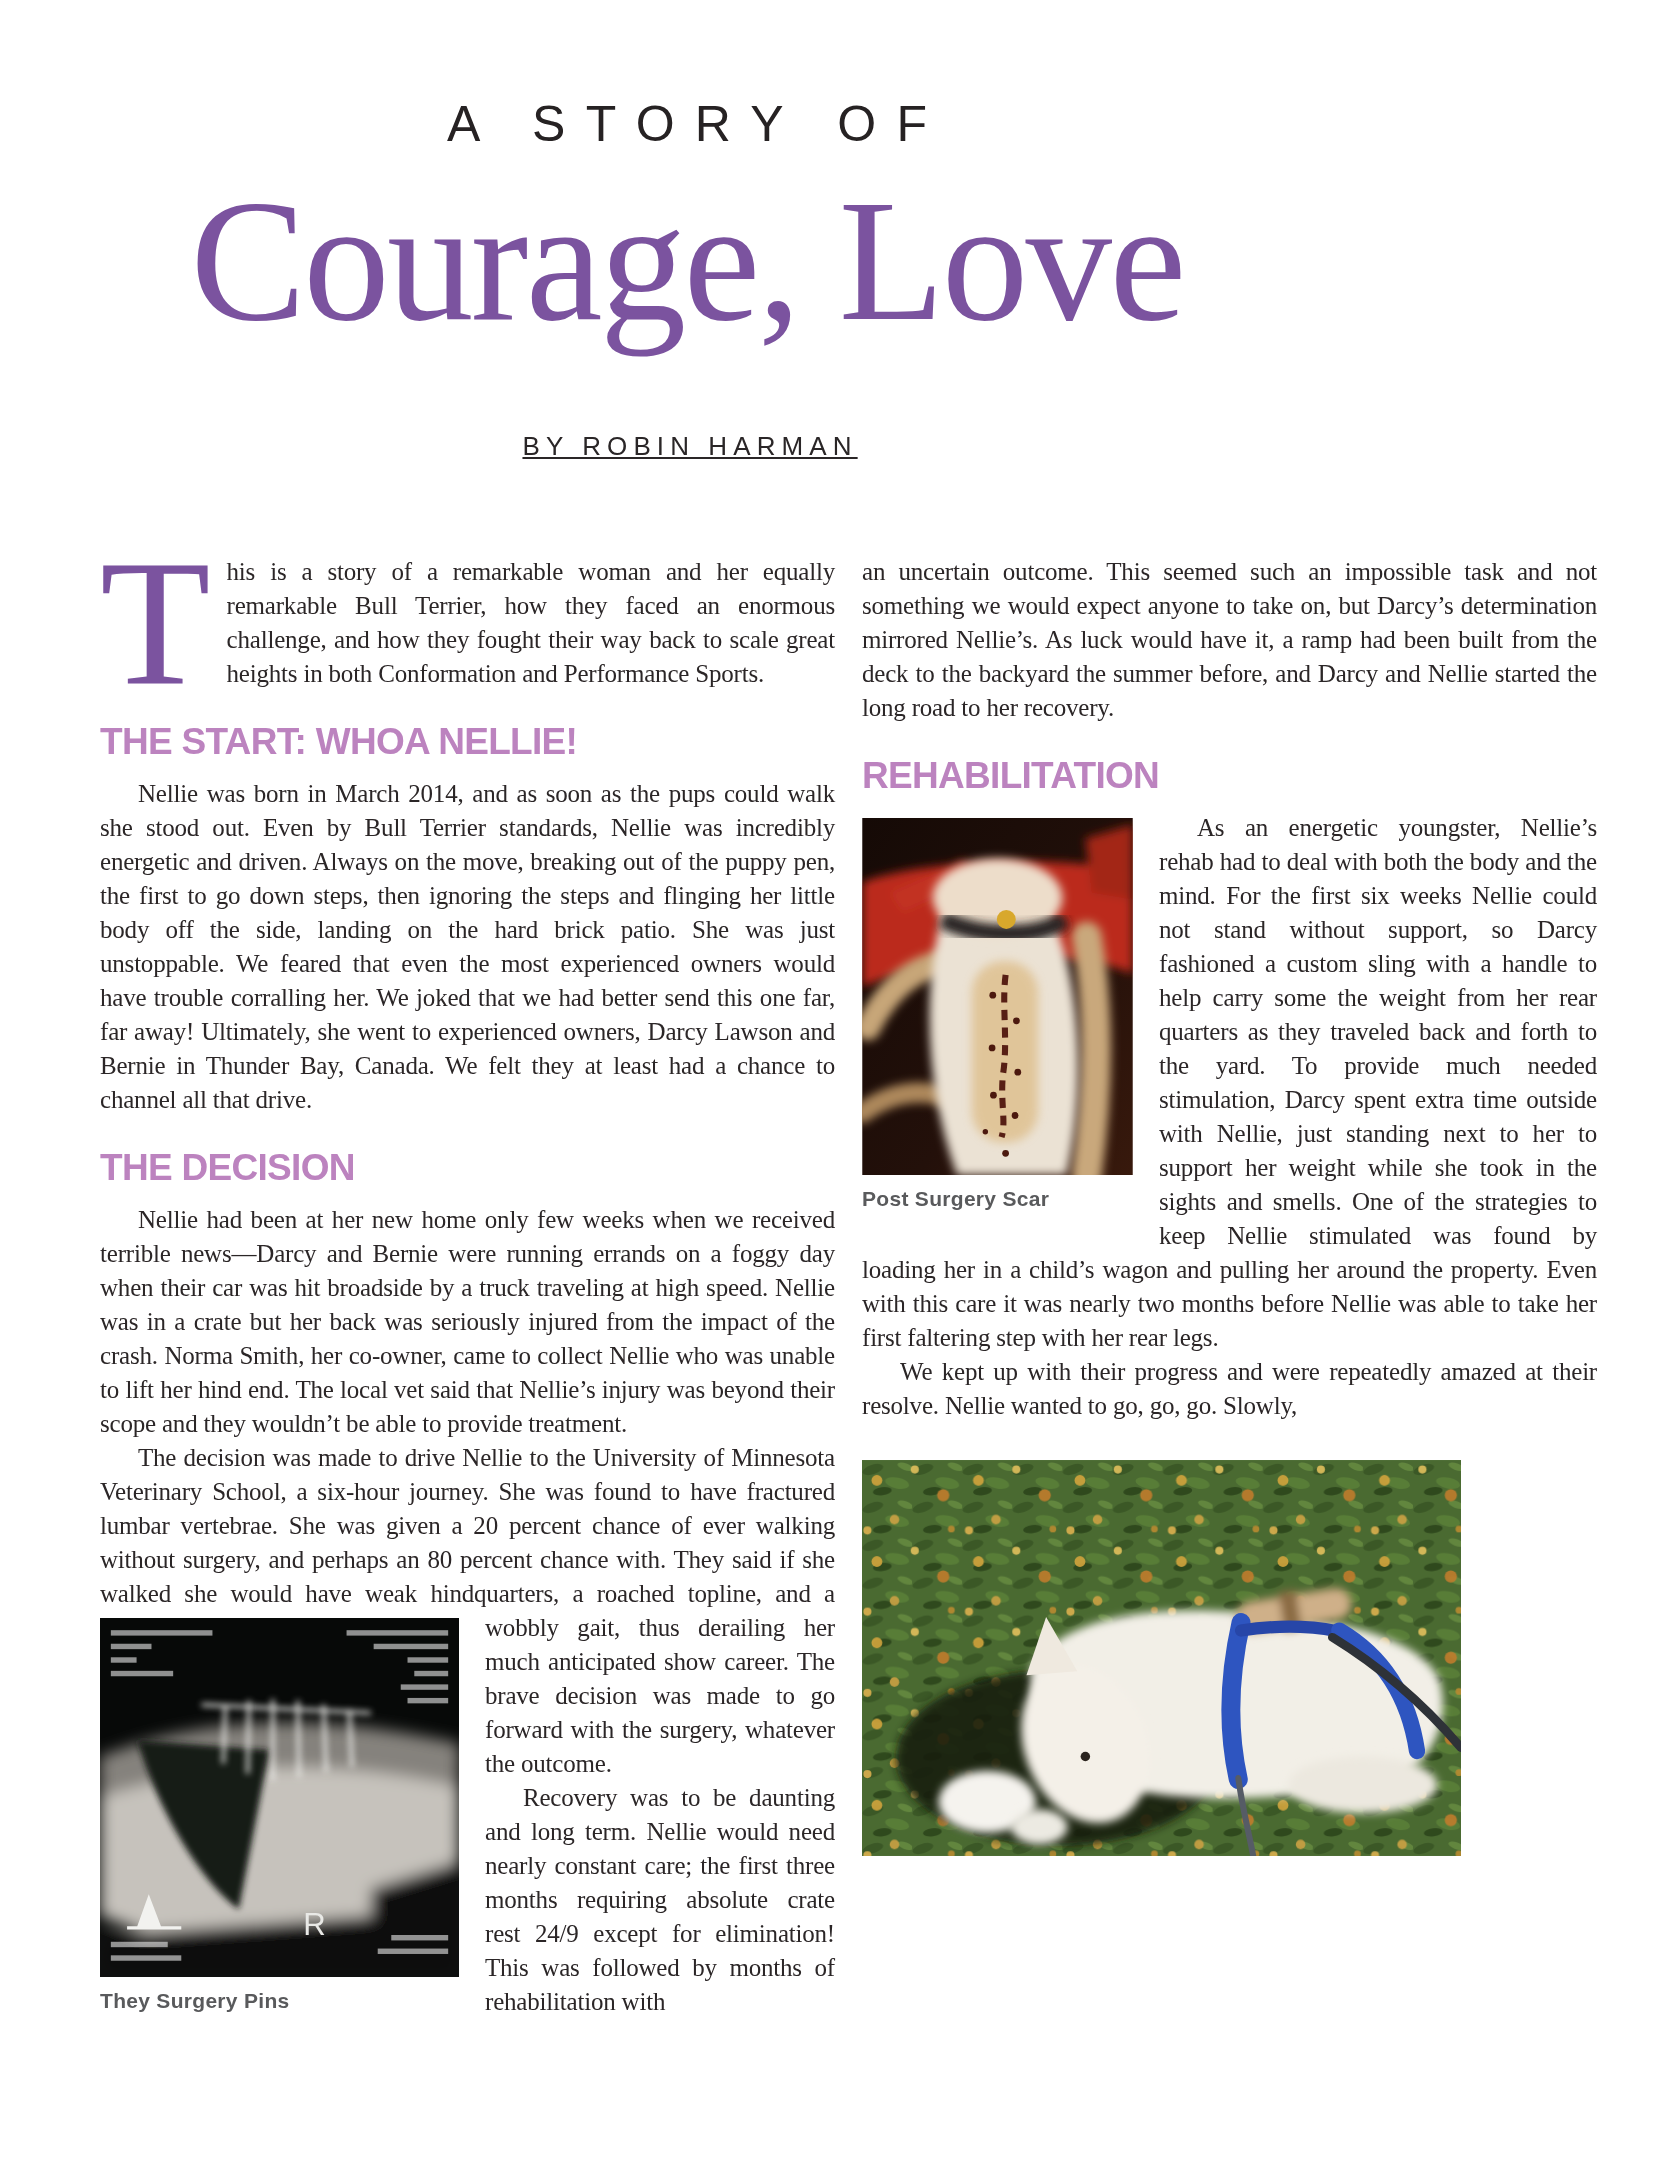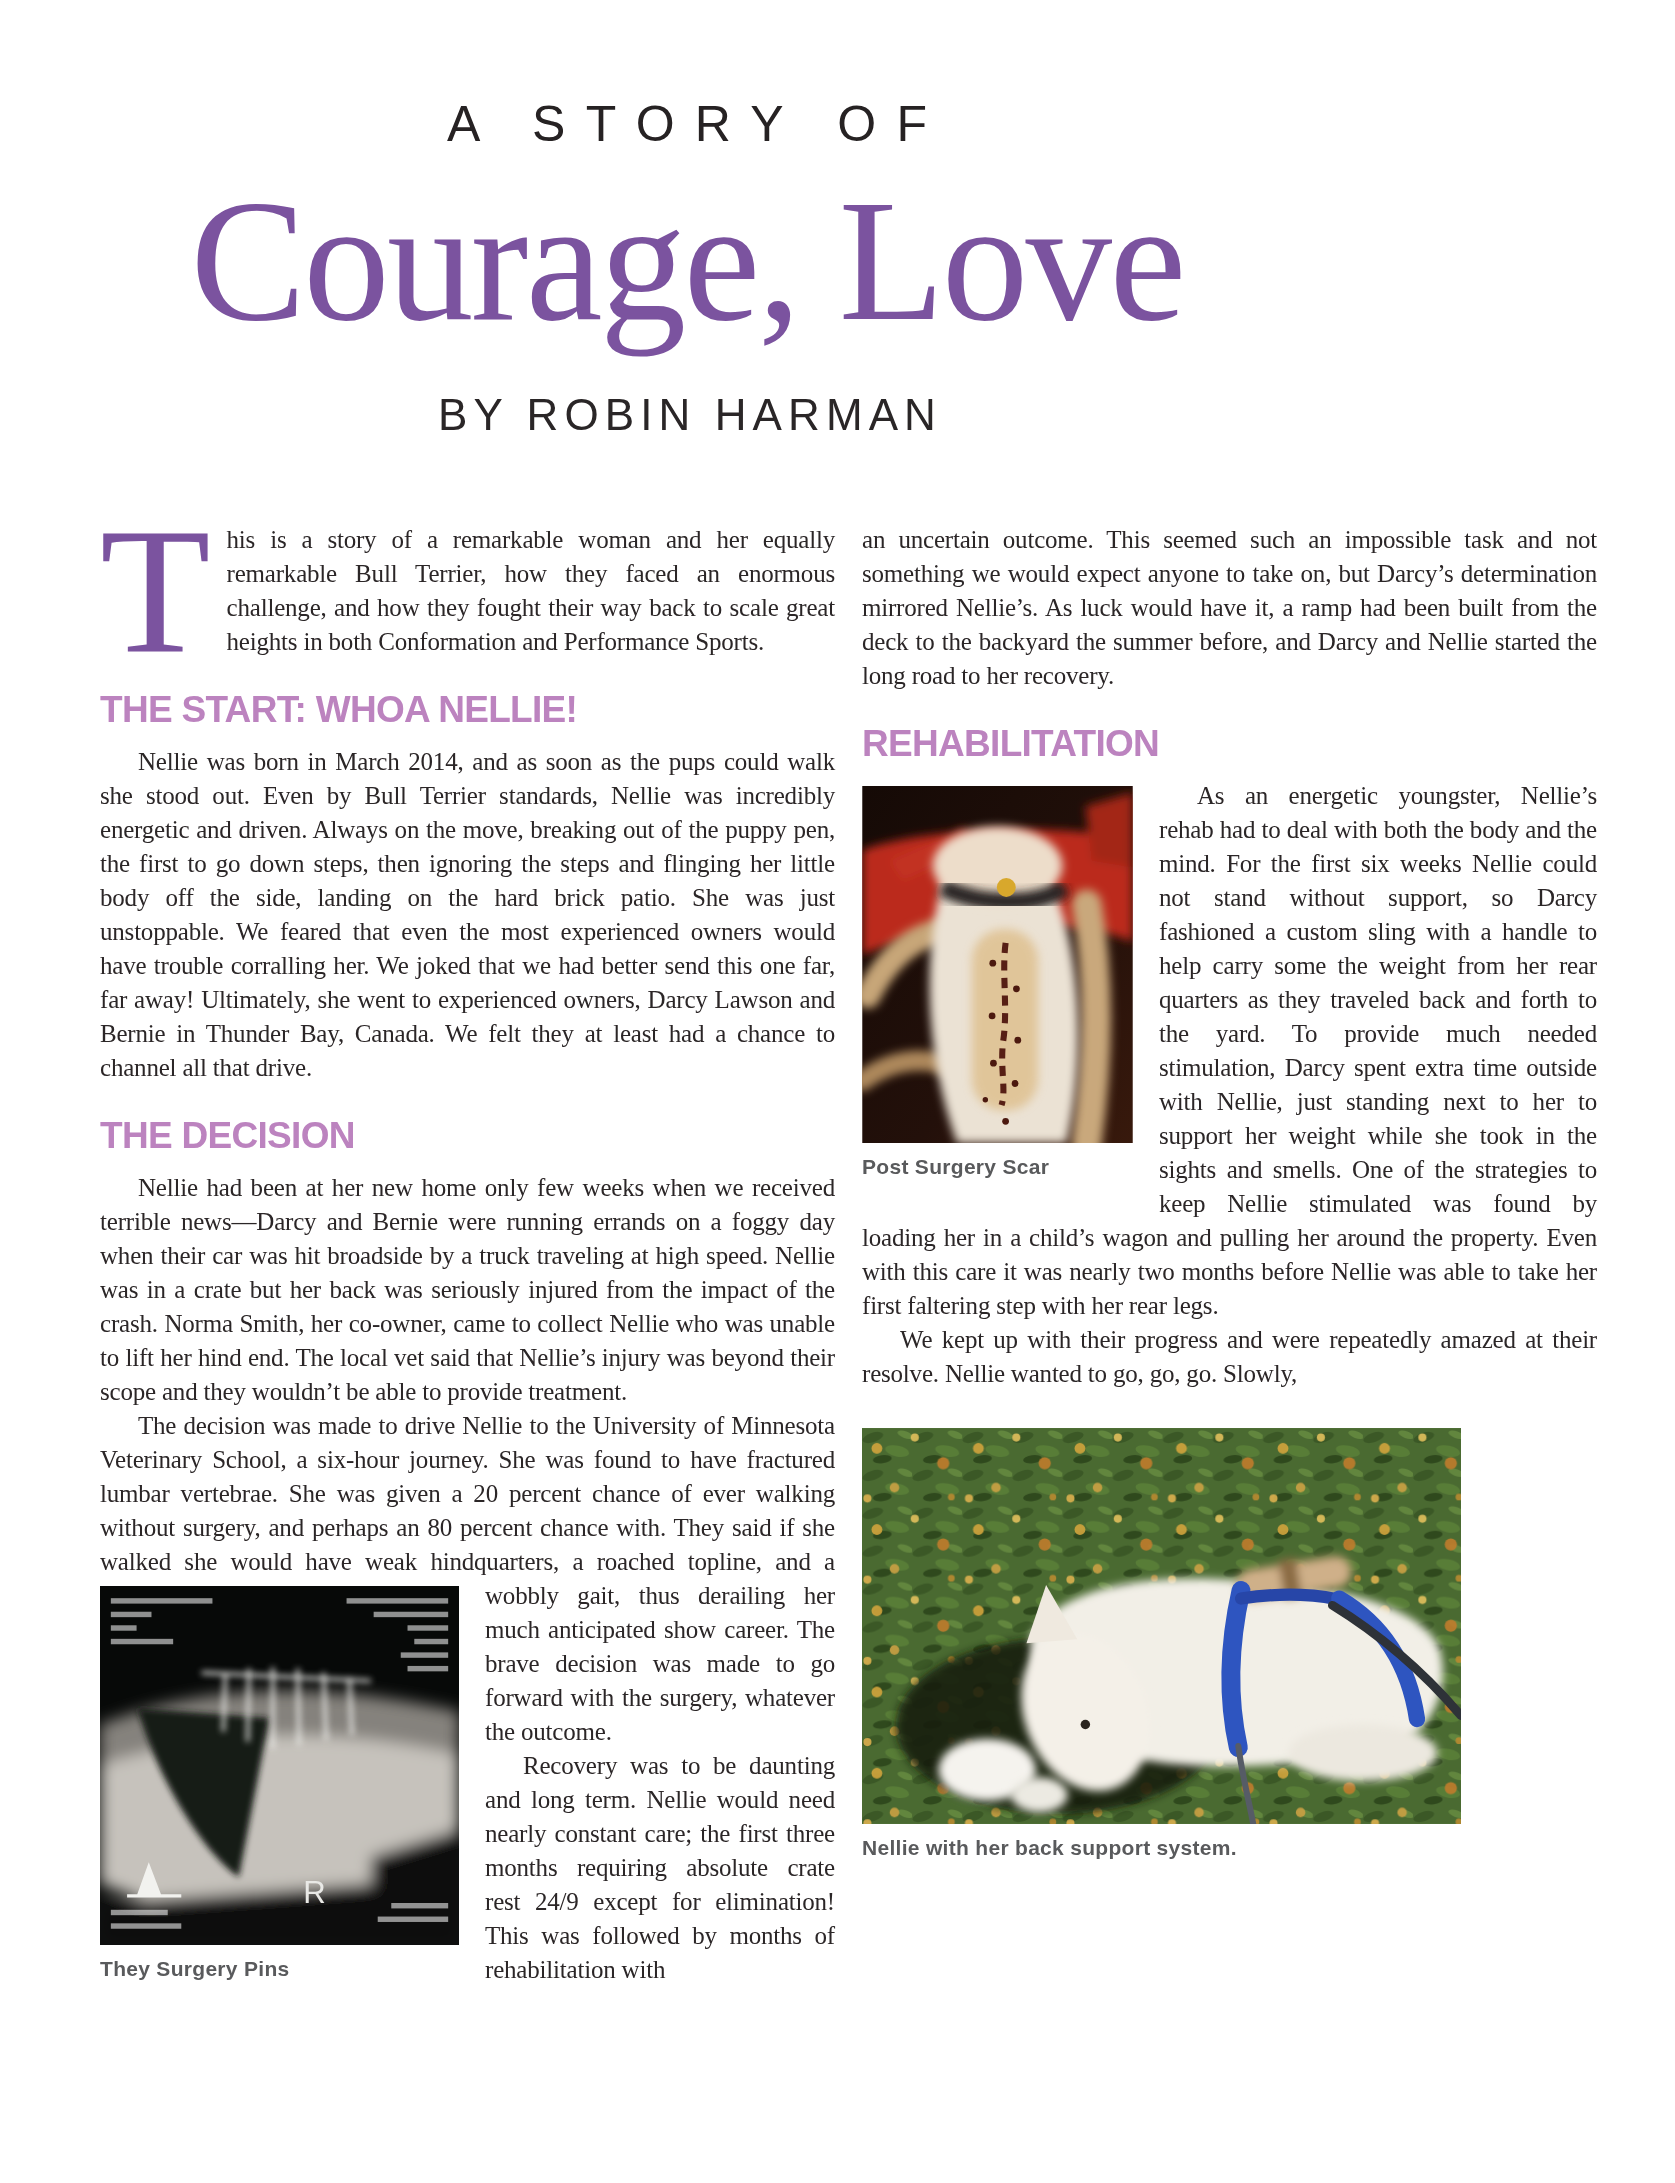--- a/index.html
+++ b/index.html
@@ -17,22 +17,22 @@
     font-family:"Liberation Sans",sans-serif;
     font-size:50px;line-height:1;font-weight:400;
     letter-spacing:20.3px;text-indent:20.3px;color:#262223;
   }
   .title{
     font-size:173px;line-height:138px;font-weight:400;
     letter-spacing:-2.7px;color:#7b539f;margin-top:43px;
   }
   .byline{
     font-family:"Liberation Sans",sans-serif;
-    font-size:44px;line-height:41px;font-weight:400;
-    letter-spacing:6.1px;text-indent:6.1px;color:#2a2627;margin-top:64px;
+    font-size:26px;line-height:41px;font-weight:400;
+    letter-spacing:6.1px;text-indent:6.1px;color:#2a2627;margin-top:96px;text-decoration:underline;
   }
   
   .columns{
     display:flex;gap:27px;
     padding:0 78px 0 100px;
     margin-top:88px;
     font-size:25px;line-height:34px;
     letter-spacing:-0.2px;
     text-align:justify;
     hyphens:auto;
@@ -250,18 +250,17 @@
             <path d="M560,252 C622,242 682,246 712,256" stroke="#2746a8" stroke-width="18"></path>
             <path d="M705,252 C770,290 808,350 820,430" stroke="#2e55c0" stroke-width="24"></path>
 
             <path d="M695,262 C765,305 825,355 885,425" stroke="#2e3238" stroke-width="13"></path>
             <path d="M556,470 C562,515 572,552 578,585" stroke="#565c66" stroke-width="9"></path>
           </g>
 
           <ellipse cx="185" cy="505" rx="72" ry="46" fill="#f5f3ee" filter="url(#gBlur)"></ellipse>
           <ellipse cx="262" cy="542" rx="42" ry="26" fill="#eceae2" filter="url(#gBlur)"></ellipse>
         </svg>
-        <figcaption class="caption">Nellie with her back support system.</figcaption>
       </figure>
     </div>
   </div>
 </div>
 
 
 </body></html>

